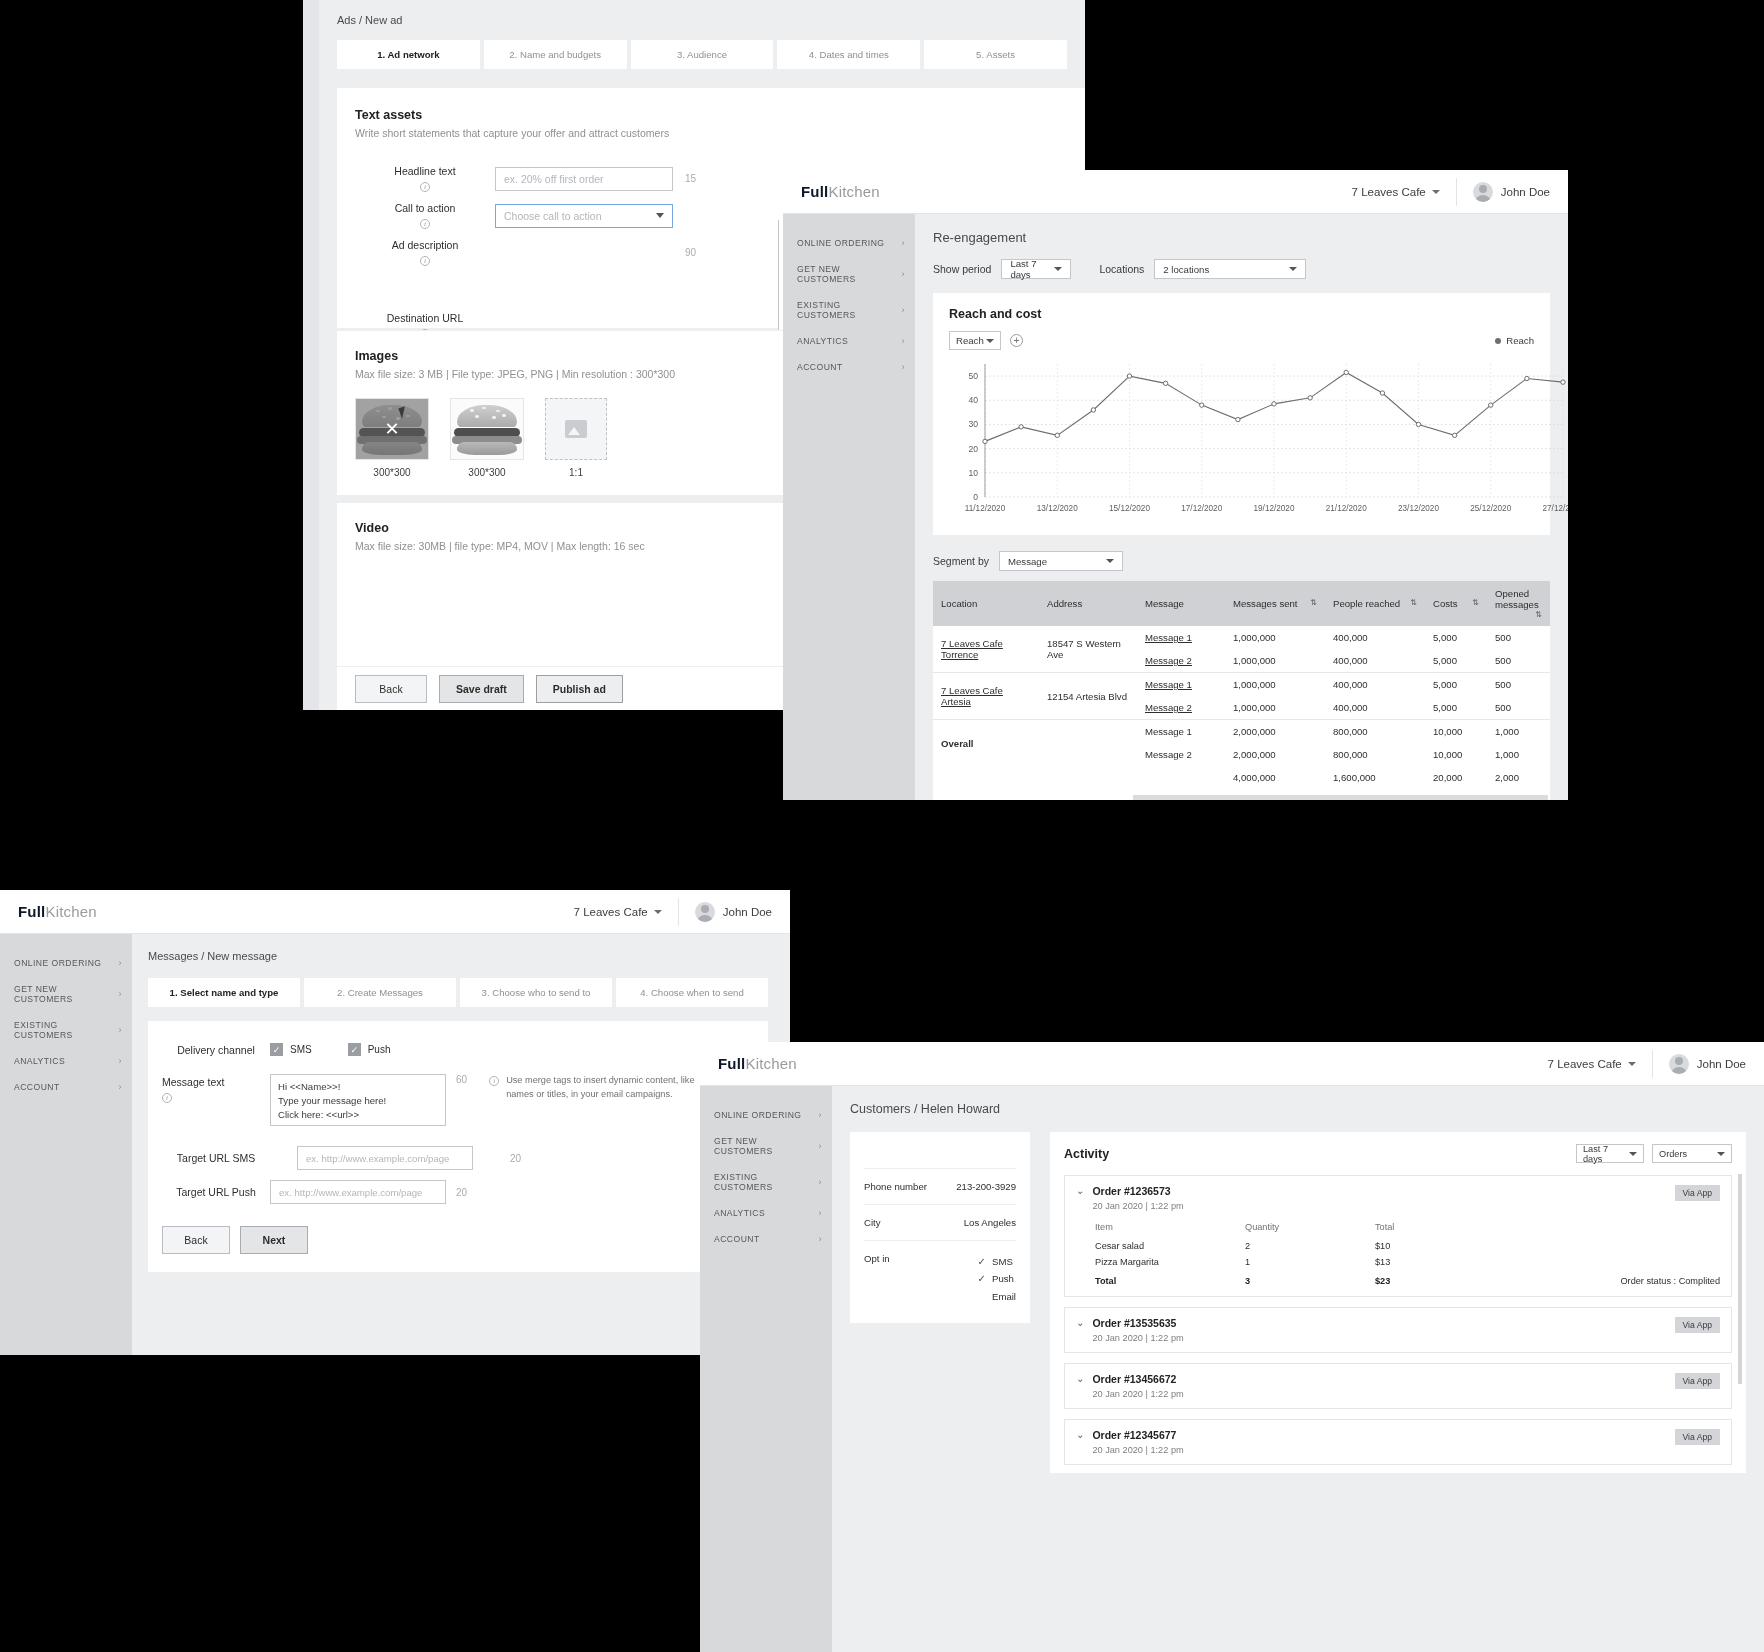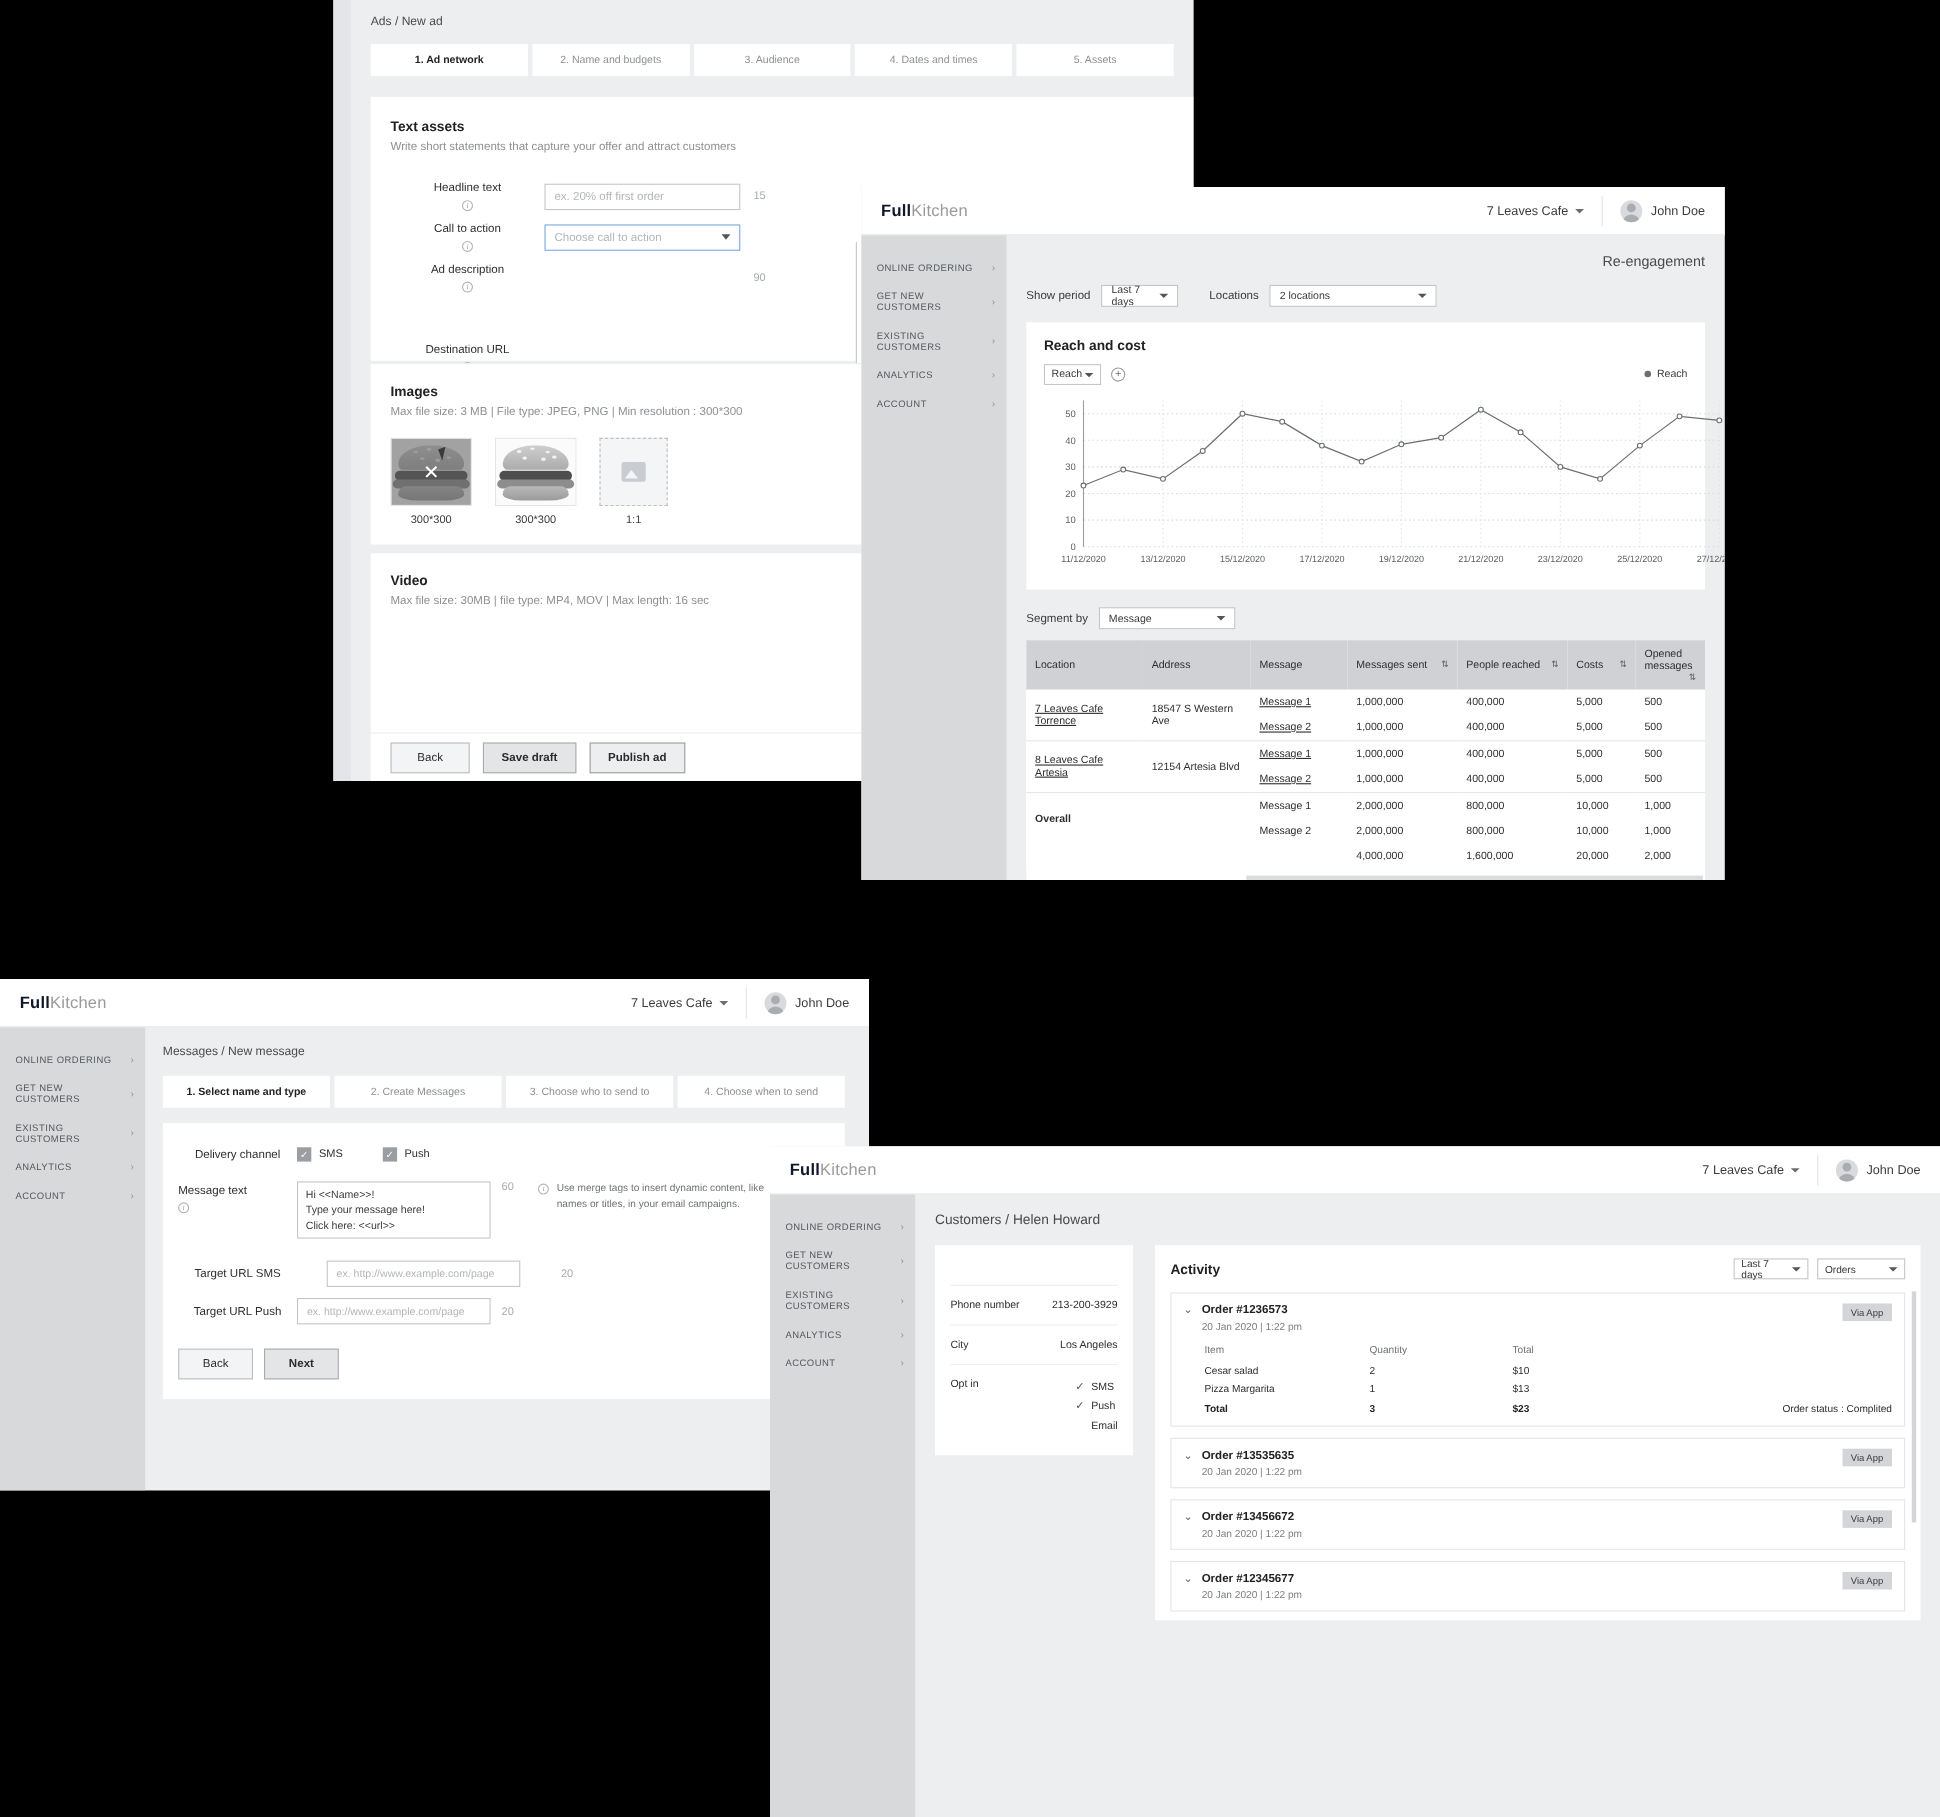--- a/index.html
+++ b/index.html
@@ -280,21 +280,21 @@
         <span>ANALYTICS</span>
           <span class="chev">›</span>
         </div>
       <div class="sidenav-item">
         <span>ACCOUNT</span>
           <span class="chev">›</span>
         </div>
     </div>
 
     <div class="content">
-      <div class="crumb" style="font-size:13px;text-align:right;">Re-engagement</div>
+      <div class="crumb" style="font-size:13px;">Re-engagement</div>
 
       <div style="display:flex;align-items:center;gap:10px;margin-bottom:14px;">
         <span style="font-size:10.5px;color:#3a3a3a;">Show period</span>
         <div class="inp" style="width:70px;color:#3a3a3a;height:20px;font-size:9.6px;">
           <span>Last 7 days</span>
             <span class="sel-caret" style="border-top-width:4px;"></span>
         </div>
         <span style="font-size:10.5px;color:#3a3a3a;margin-left:18px;">Locations</span>
         <div class="inp" style="width:152px;color:#3a3a3a;height:20px;font-size:9.6px;">
           <span>2 locations</span>
@@ -402,21 +402,21 @@
               <td>500</td>
             </tr>
             <tr>
               <td><span class="u">Message 2</span></td>
               <td>1,000,000</td>
               <td>400,000</td>
               <td>5,000</td>
               <td>500</td>
             </tr>
             <tr>
-              <td rowspan="2" style="border-top:1px solid #e6e7e9;"><span class="u">8 Leaves Cafe Artesia</span></td>
+              <td rowspan="2" style="border-top:1px solid #e6e7e9;"><span class="u">7 Leaves Cafe Artesia</span></td>
               <td rowspan="2" style="border-top:1px solid #e6e7e9;">12154 Artesia Blvd</td>
               <td style="border-top:1px solid #e6e7e9;"><span class="u">Message 1</span></td>
               <td style="border-top:1px solid #e6e7e9;">1,000,000</td>
               <td style="border-top:1px solid #e6e7e9;">400,000</td>
               <td style="border-top:1px solid #e6e7e9;">5,000</td>
               <td style="border-top:1px solid #e6e7e9;">500</td>
             </tr>
             <tr>
               <td><span class="u">Message 2</span></td>
               <td>1,000,000</td>

